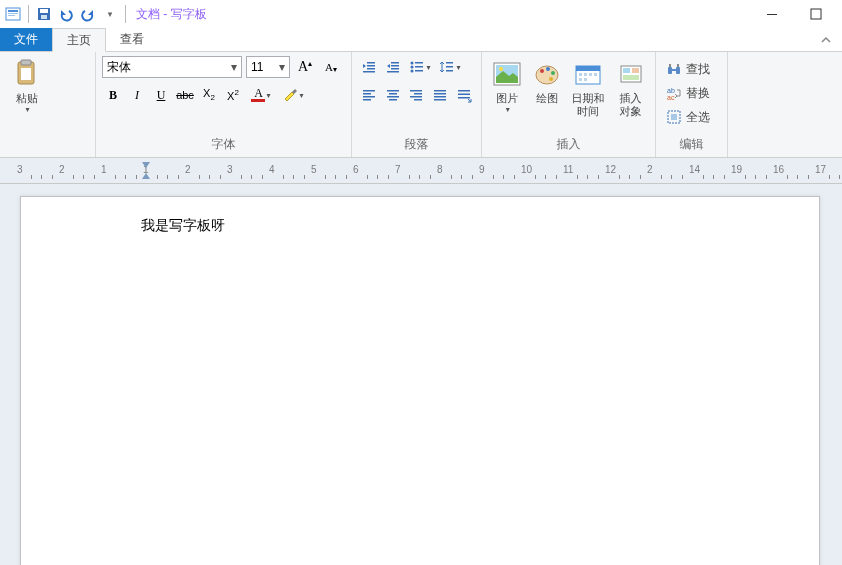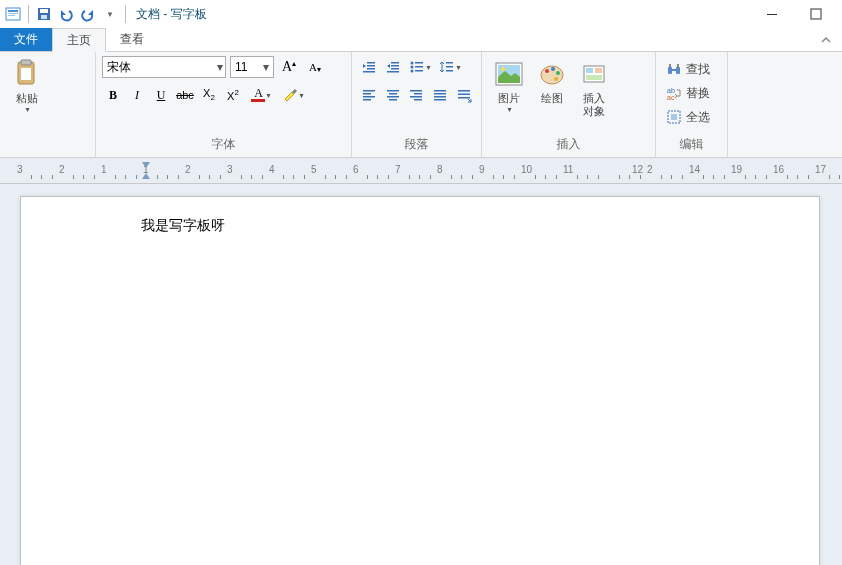--- a/index.html
+++ b/index.html
@@ -1,20 +1,20 @@
 <!DOCTYPE html>
 <html><head>
 <meta charset="utf-8">
 <style>
 * { box-sizing: border-box; margin: 0; padding: 0; }
 body { font-family: "Microsoft YaHei", "Segoe UI", sans-serif; font-size: 12px; background: #fff; overflow: hidden; width: 842px; height: 565px; }
 .titlebar { height: 28px; background: #fff; display: flex; align-items: center; padding: 0 4px; }
 .qat { display: flex; align-items: center; gap: 4px; }
 .qat-icon { width: 18px; height: 18px; display: flex; align-items: center; justify-content: center; cursor: pointer; }
-.title-text { color: #0c4a6e; margin-left: 8px; font-size: 12px; }
+.title-text { color: #8b5cf6; margin-left: 8px; font-size: 12px; }
 .win-controls { margin-left: auto; display: flex; gap: 20px; padding-right: 10px; }
 .win-btn { width: 24px; height: 24px; display: flex; align-items: center; justify-content: center; cursor: pointer; color: #555; }
 .tabs-row { height: 24px; background: #fff; display: flex; align-items: stretch; border-bottom: 1px solid #d0d0d0; }
 .tab { padding: 0 14px; display: flex; align-items: center; cursor: pointer; color: #444; font-size: 12px; }
 .tab.file { background: #1979ca; color: #fff; }
 .tab.active { background: #f5f6f7; border: 1px solid #d0d0d0; border-bottom: 1px solid #f5f6f7; margin-bottom: -1px; }
 .collapse-caret { margin-left: auto; padding: 0 10px; display: flex; align-items: center; color: #888; cursor: pointer; }
 .ribbon { background: #f5f6f7; border-bottom: 1px solid #d0d0d0; display: flex; height: 106px; }
 .group { border-right: 1px solid #d9d9d9; padding: 4px 6px 0 6px; display: flex; flex-direction: column; position: relative; }
 .group-body { display: flex; flex: 1; gap: 4px; }
@@ -122,21 +122,21 @@
         </div>
         <div class="lbl">粘贴</div>
         <span class="caret-dn">▾</span>
       </div>
     </div>
   </div>
 
   <div class="group" style="width:256px;">
     <div style="flex:1;">
       <div class="font-row1">
-        <div class="combo" style="width:124px;">
+        <div class="combo" style="width:140px;">
           <input class="inp" style="width: 110px;" value="宋体">
           <span class="dd">▾</span>
         </div>
         <div class="combo" style="width:44px;">
           <input class="inp" style="width: 22px;" value="11">
           <span class="dd">▾</span>
         </div>
         <div class="fmt-btn">
             <span style="font-family:serif;font-size:14px;">A</span>
             <span style="font-size:8px;position:relative;top:-4px;">▴</span>
@@ -290,20 +290,36 @@
         <div class="icon-box">
             <svg width="28" height="24">
               <ellipse cx="14" cy="13" rx="11" ry="9" fill="#f0d8b0" stroke="#b89060"></ellipse>
               <circle cx="9" cy="9" r="2" fill="#d04040"></circle>
               <circle cx="15" cy="7" r="2" fill="#4080d0"></circle>
               <circle cx="20" cy="11" r="2" fill="#40b060"></circle>
               <circle cx="18" cy="17" r="2" fill="#e0b030"></circle>
             </svg>
           </div>
         <div class="lbl">绘图</div>
+      </div>
+      <div class="big-btn" style="width:44px;">
+        <div class="icon-box">
+            <svg width="28" height="24">
+              <rect x="2" y="4" width="24" height="18" fill="#fff" stroke="#4a8fd8"></rect>
+              <rect x="2" y="4" width="24" height="5" fill="#4a8fd8"></rect>
+              <rect x="5" y="11" width="3" height="3" fill="#bcd4ec"></rect>
+              <rect x="10" y="11" width="3" height="3" fill="#bcd4ec"></rect>
+              <rect x="15" y="11" width="3" height="3" fill="#bcd4ec"></rect>
+              <rect x="20" y="11" width="3" height="3" fill="#bcd4ec"></rect>
+              <rect x="5" y="16" width="3" height="3" fill="#bcd4ec"></rect>
+              <rect x="10" y="16" width="3" height="3" fill="#bcd4ec"></rect>
+            </svg>
+          </div>
+        <div class="lbl" style="white-space:pre;">日期和
+时间</div>
       </div>
       <div class="big-btn" style="width:40px;">
         <div class="icon-box">
             <svg width="28" height="24">
               <rect x="4" y="4" width="20" height="16" fill="#fff" stroke="#888"></rect>
               <rect x="6" y="6" width="7" height="5" fill="#a8d8f0"></rect>
               <rect x="15" y="6" width="7" height="5" fill="#f0c8a8"></rect>
               <rect x="6" y="13" width="16" height="5" fill="#c8e8b8"></rect>
             </svg>
           </div>
@@ -405,21 +421,21 @@
       <span class="ruler-tick" style="left: 483px;"></span>
       <span class="ruler-tick" style="left: 493.5px;"></span>
       <span class="ruler-num" style="left: 501px;">10</span>
       <span class="ruler-tick" style="left: 514.5px;"></span>
       <span class="ruler-tick" style="left: 525px;"></span>
       <span class="ruler-tick" style="left: 535.5px;"></span>
       <span class="ruler-num" style="left: 543px;">11</span>
       <span class="ruler-tick" style="left: 556.5px;"></span>
       <span class="ruler-tick" style="left: 567px;"></span>
       <span class="ruler-tick" style="left: 577.5px;"></span>
-      <span class="ruler-num" style="left: 612px;">12</span>
+      <span class="ruler-num" style="left: 585px;">12</span>
       <span class="ruler-tick" style="left: 598.5px;"></span>
       <span class="ruler-tick" style="left: 609px;"></span>
       <span class="ruler-tick" style="left: 619.5px;"></span>
       <span class="ruler-num" style="left: 627px;">2</span>
       <span class="ruler-tick" style="left: 640.5px;"></span>
       <span class="ruler-tick" style="left: 651px;"></span>
       <span class="ruler-tick" style="left: 661.5px;"></span>
       <span class="ruler-num" style="left: 669px;">14</span>
       <span class="ruler-tick" style="left: 682.5px;"></span>
       <span class="ruler-tick" style="left: 693px;"></span>

